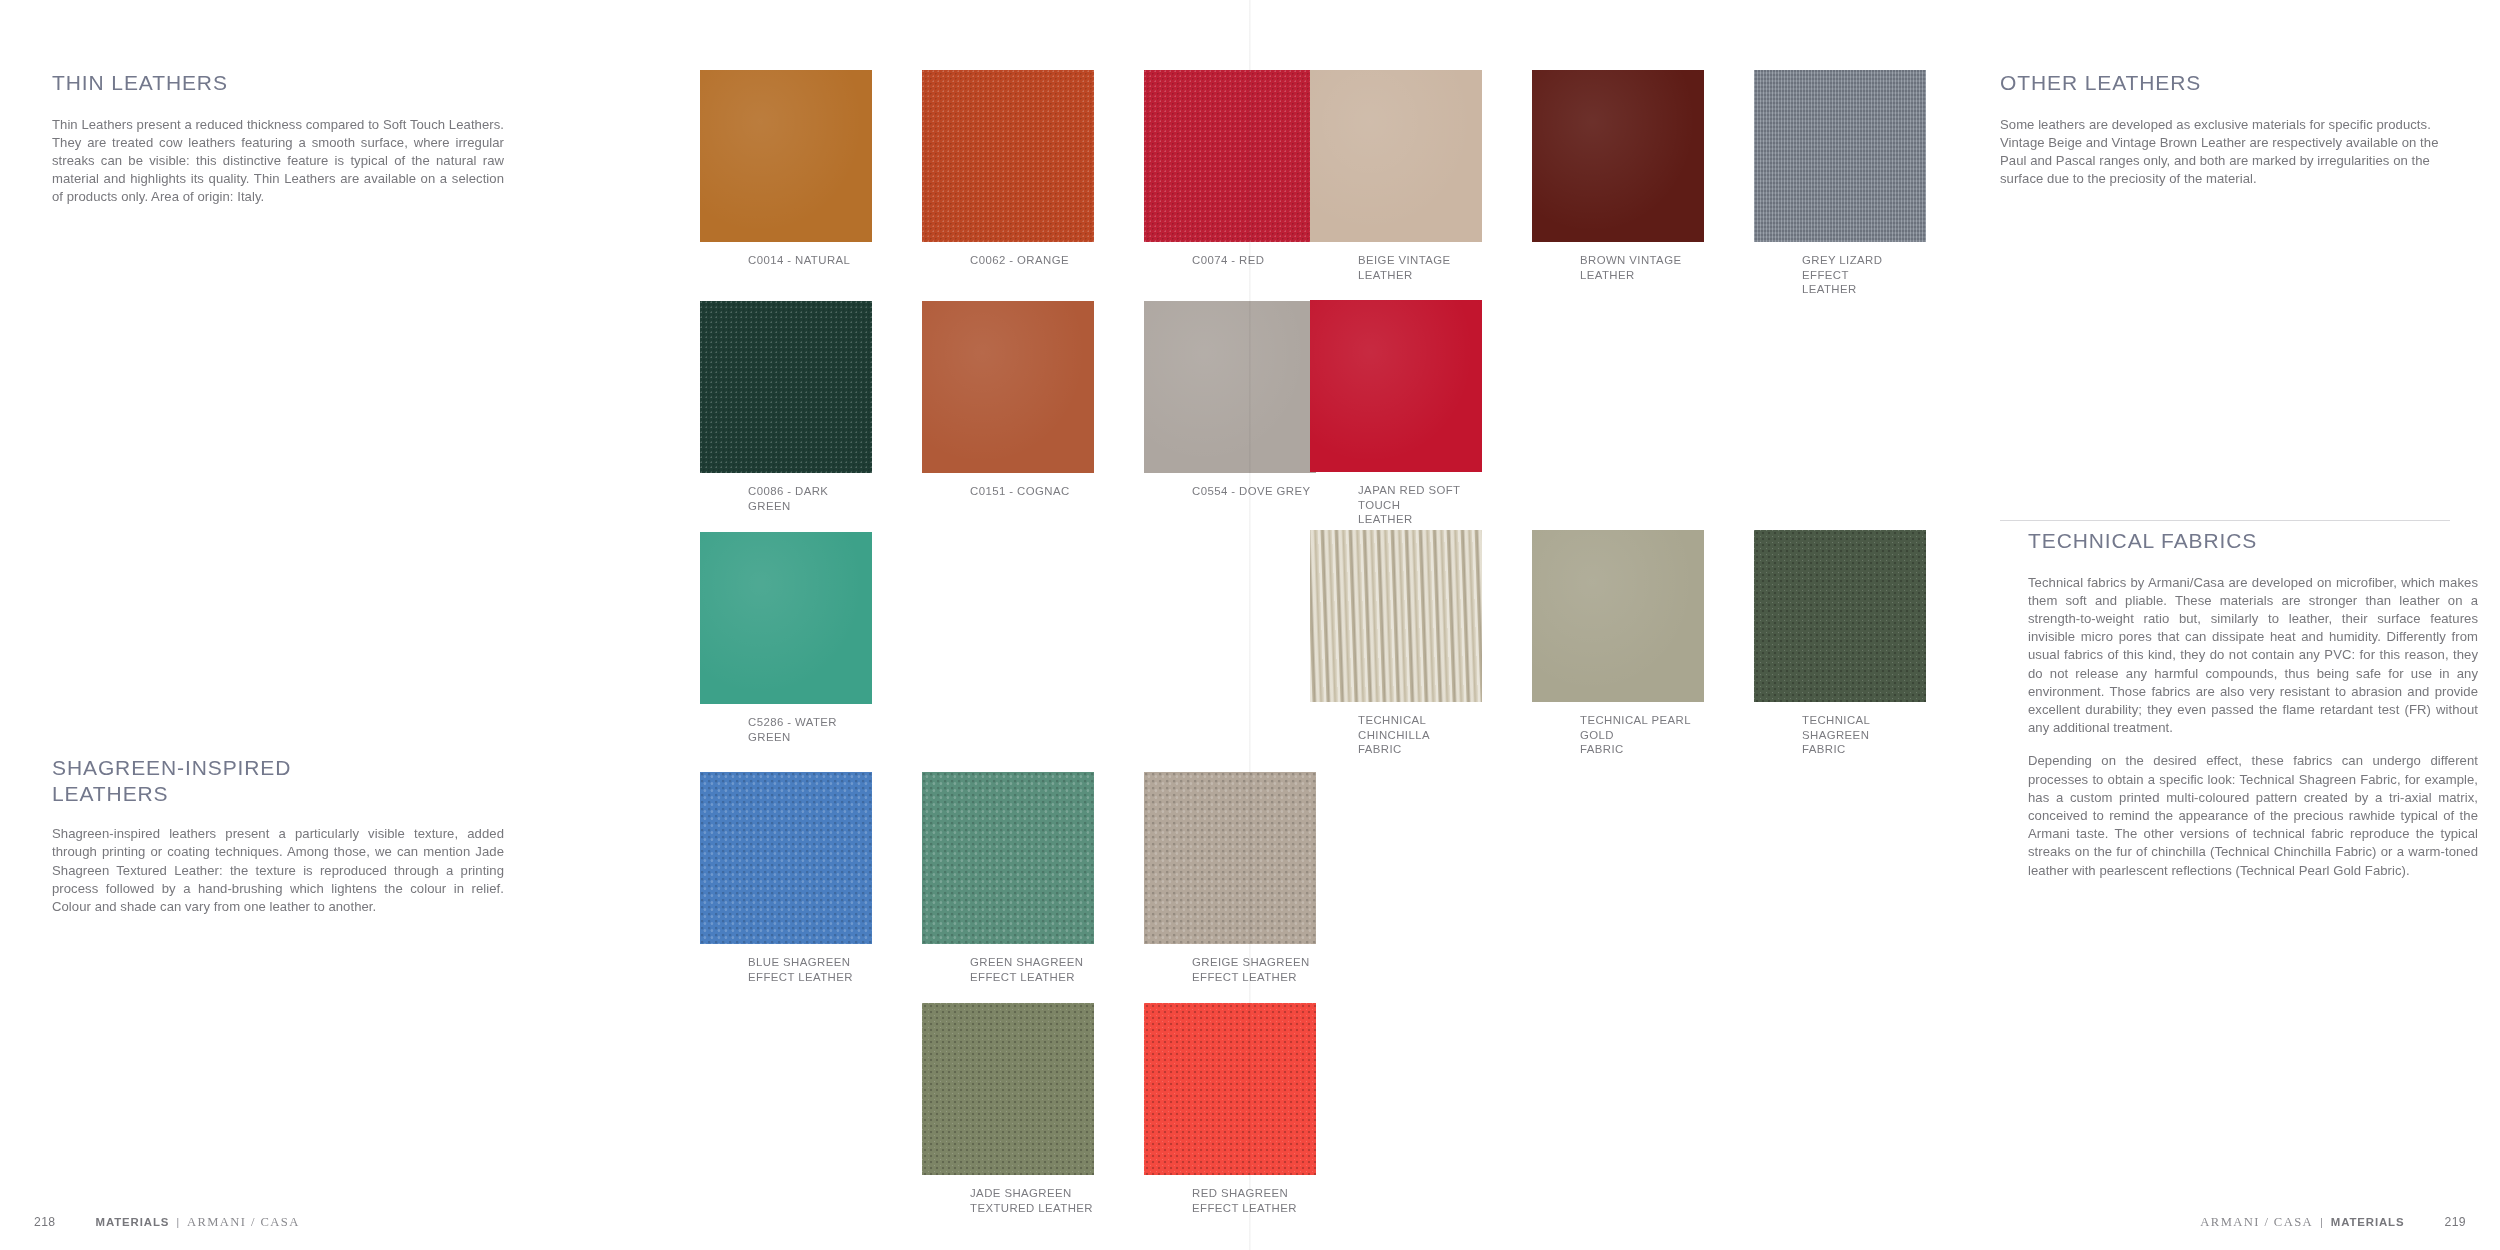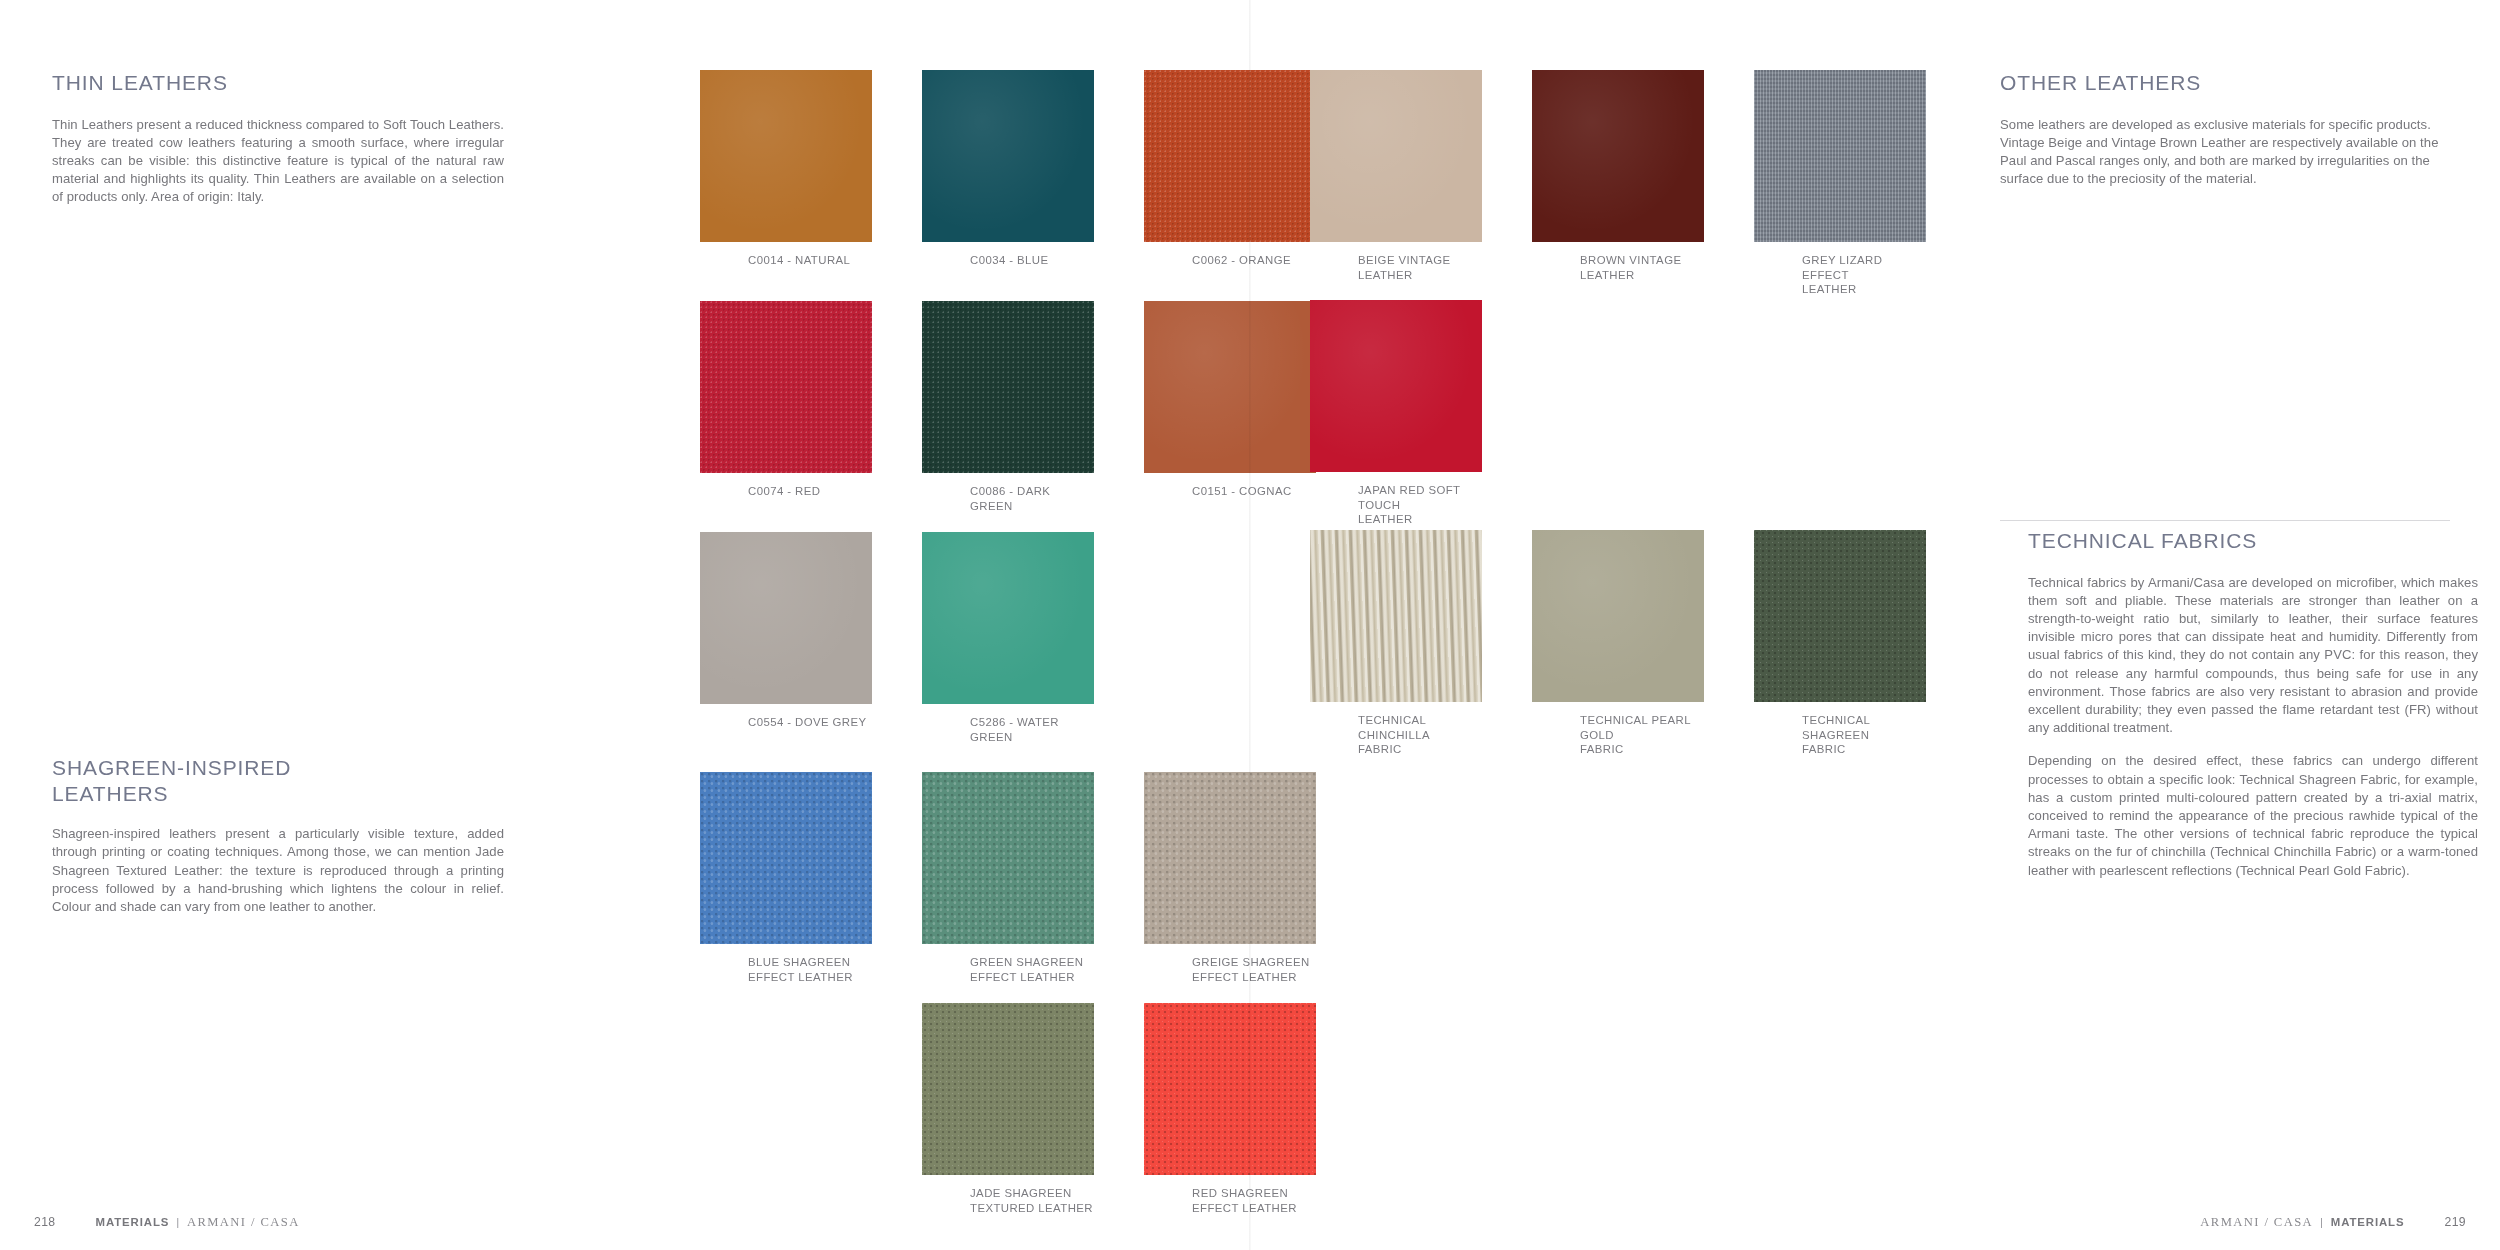--- a/index.html
+++ b/index.html
@@ -153,24 +153,20 @@
       <h1 class="section-title">THIN LEATHERS</h1>
       <p class="body-text" style="margin-top:20px;">Thin Leathers present a reduced thickness compared to Soft Touch Leathers. They are treated cow leathers featuring a smooth surface, where irregular streaks can be visible: this distinctive feature is typical of the natural raw material and highlights its quality. Thin Leathers are available on a selection of products only. Area of origin: Italy.</p>
     </div>
 
     <div class="swatch-grid" style="left:700px; top:70px; grid-template-columns:repeat(3,172px); grid-template-rows:repeat(3,172px); column-gap:50px; row-gap:59px;">
 
       <div class="swatch">
         <span class="chip tex-soft" style="background:#b5702a"></span>
         <span class="caption">C0014 - NATURAL</span>
       </div>
-      <div class="swatch">
-        <span class="chip tex-soft" style="background:#13505c"></span>
-        <span class="caption">C0034 - BLUE</span>
-      </div>
 
       <div class="swatch">
         <span class="chip tex-grain" style="background:#bc4724"></span>
         <span class="caption">C0062 - ORANGE</span>
       </div>
       <div class="swatch">
         <span class="chip tex-grain" style="background:#bd1f36"></span>
         <span class="caption">C0074 - RED</span>
       </div>
       <div class="swatch">

